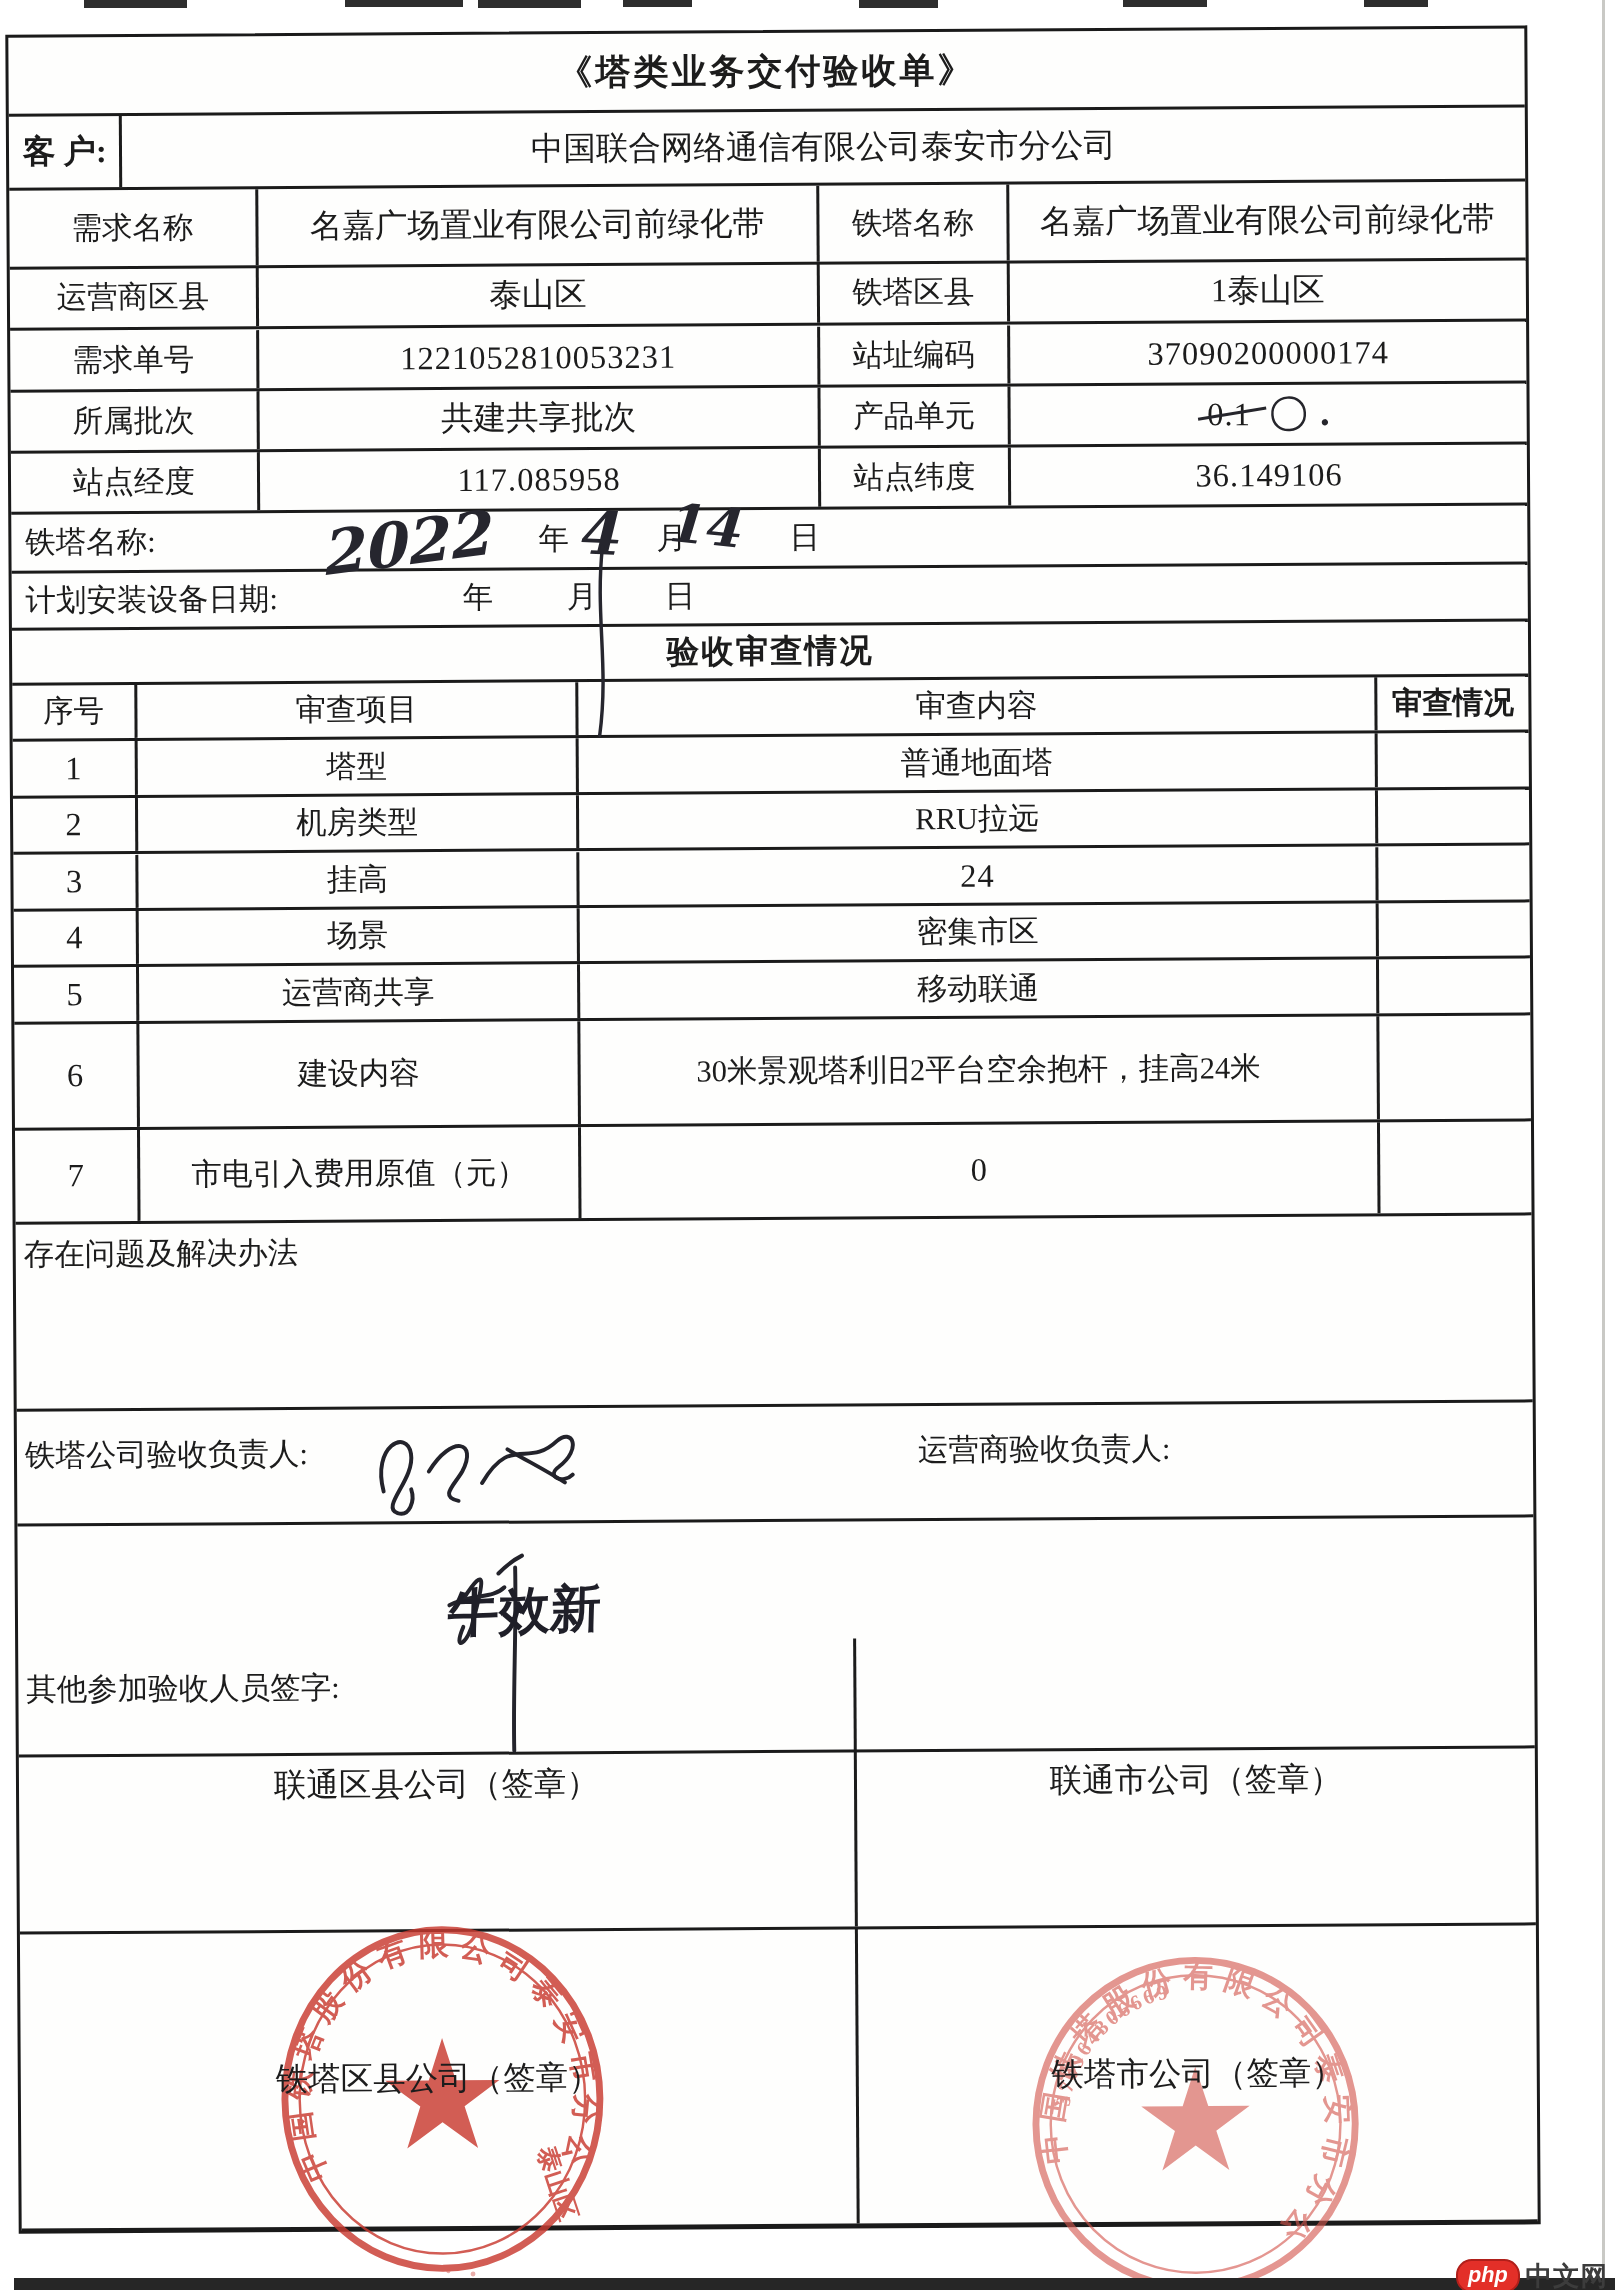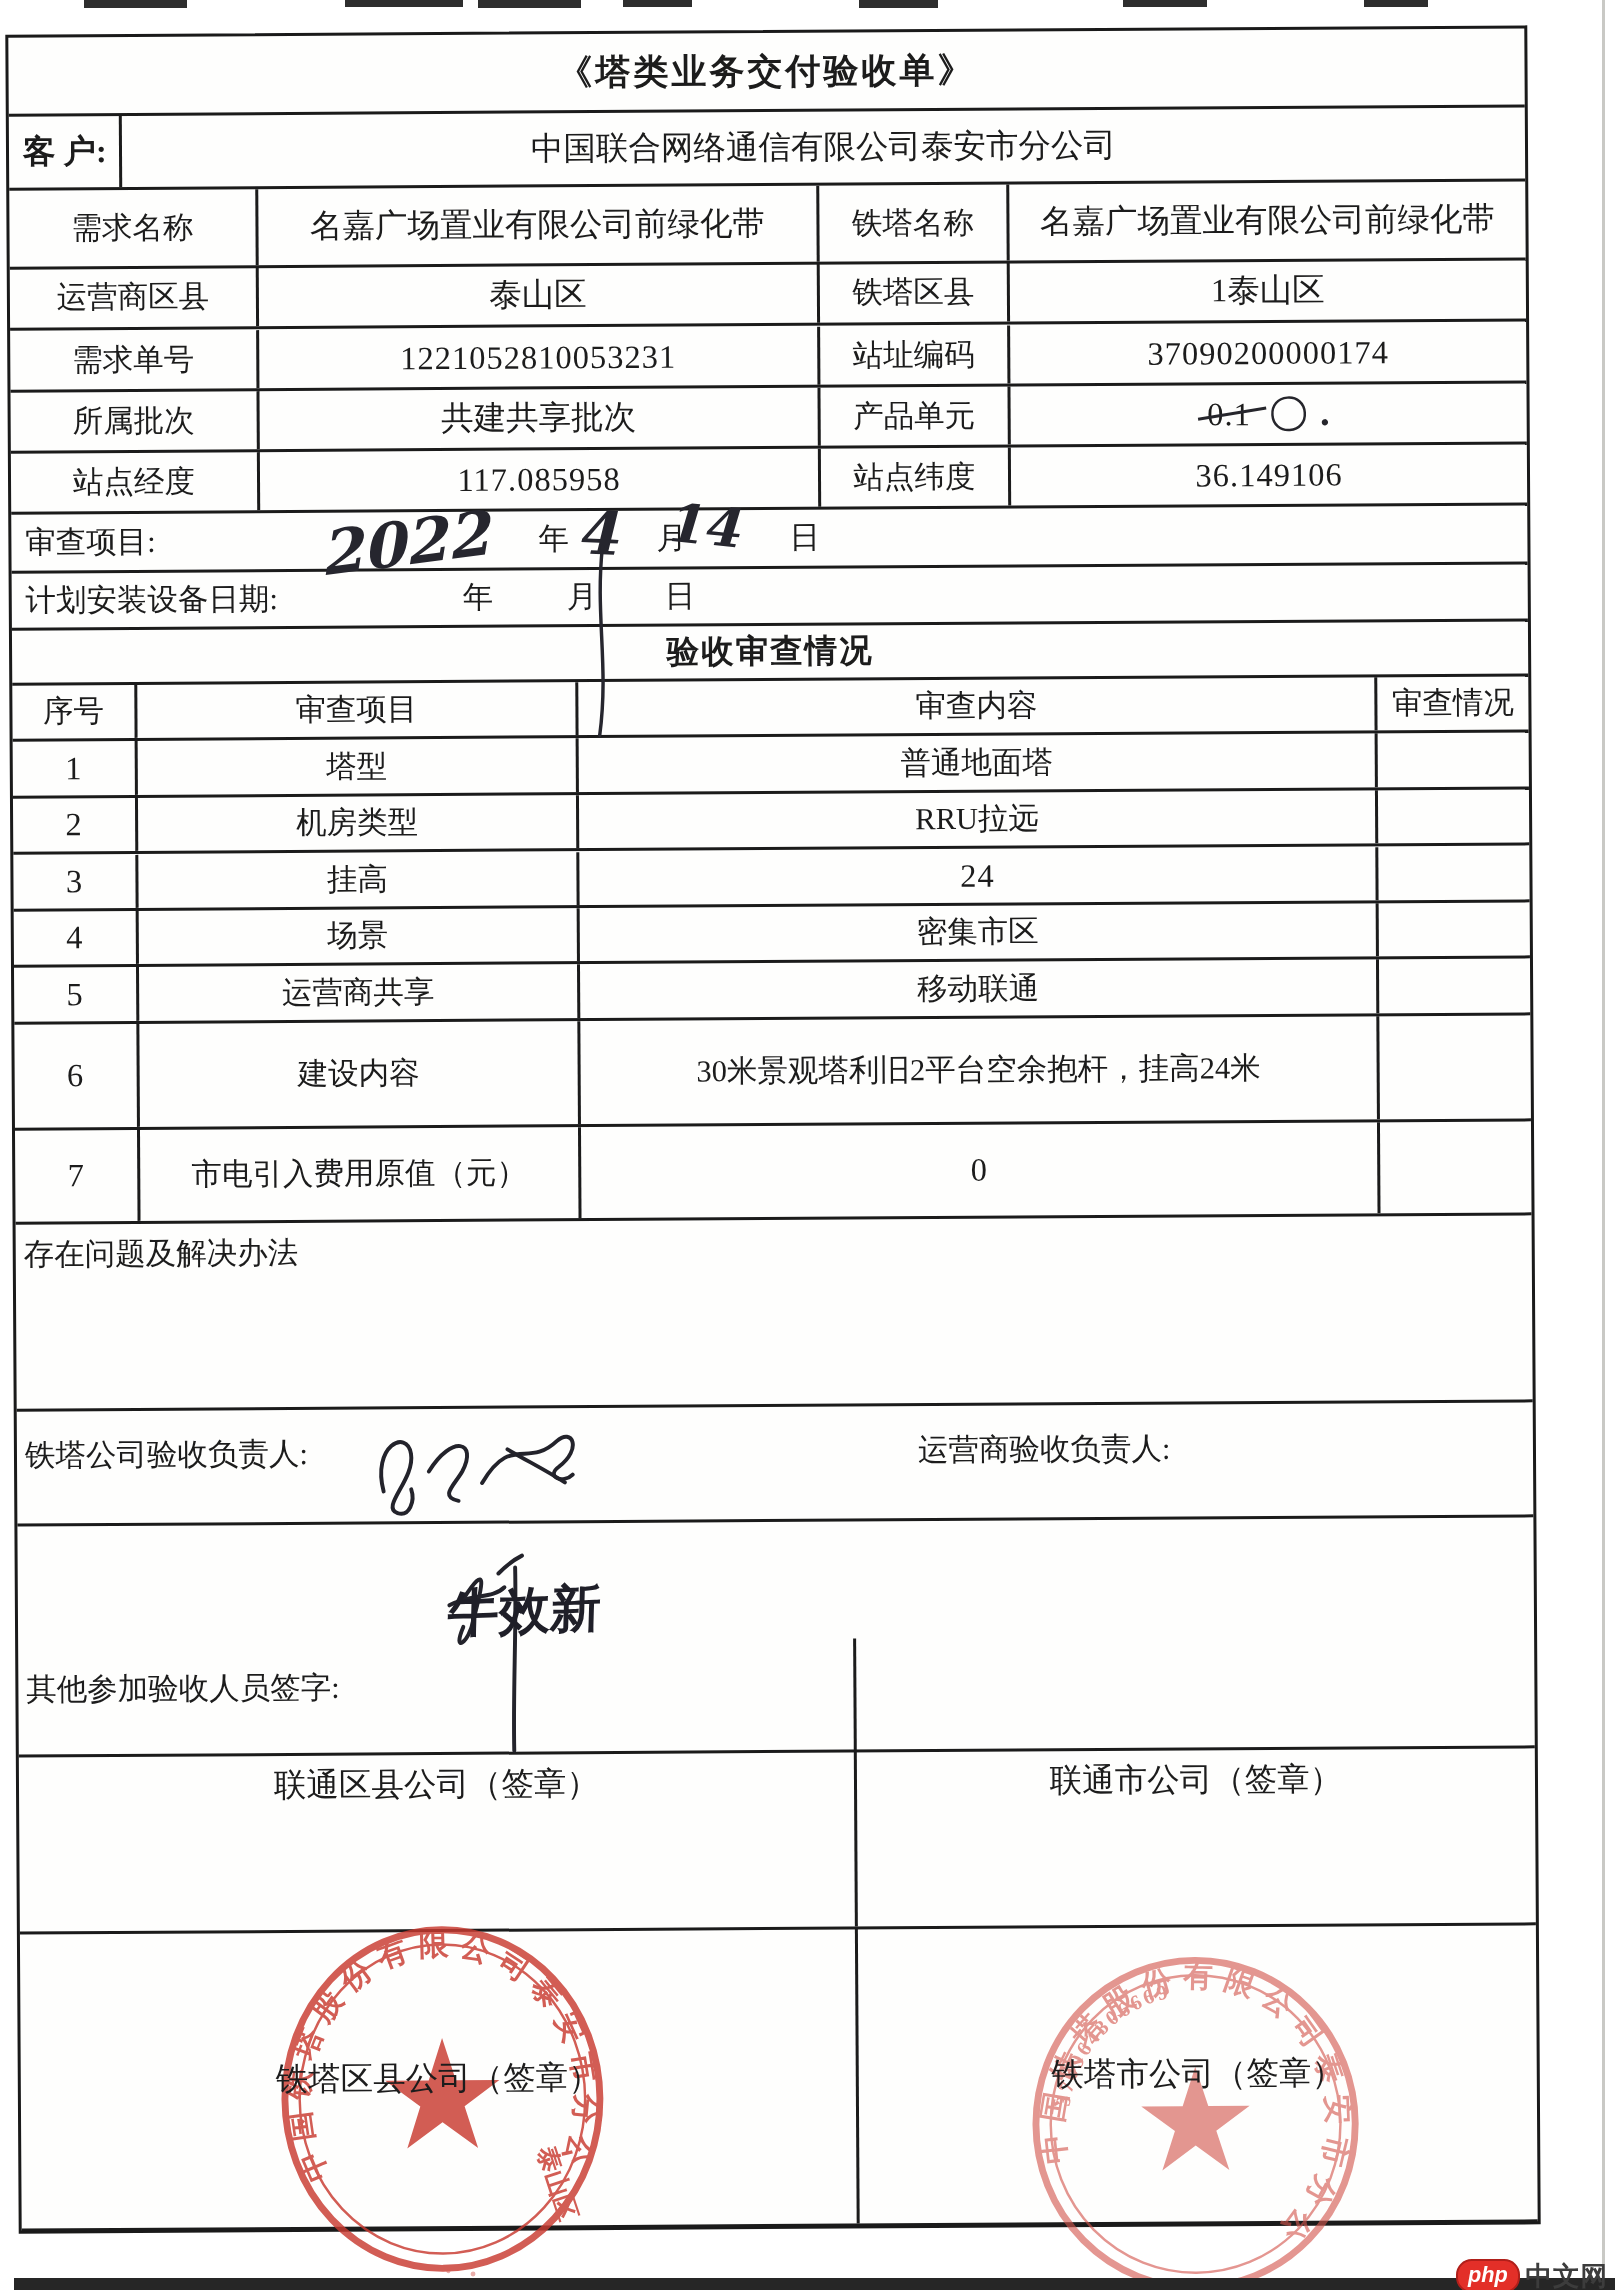--- a/index.html
+++ b/index.html
@@ -90,21 +90,21 @@
   </div>
   <div class="r" style="top:416px;height:61px;">
     <div class="c first t31" style="width:246px;">站点经度</div>
     <div class="c num" style="width:561px;">117.085958</div>
     <div class="c t31" style="width:190px;">站点纬度</div>
     <div class="c num" style="flex:1;">36.149106</div>
   </div>
 
   <div class="r" style="top:477px;height:59px;">
     <div class="datecell">
-      <span class="t31" style="margin-left:13.8px;">审查项目:</span>
+      <span class="t31" style="margin-left:13.8px;">铁塔名称:</span>
       <span class="dmark" style="left:527px;">年</span>
       <span class="dmark" style="left:645px;">月</span>
       <span class="dmark" style="left:778px;">日</span>
     </div>
   </div>
 
   <div class="r" style="top:536px;height:57px;">
     <div class="datecell">
       <span class="t31" style="margin-left:13.8px;">计划安装设备日期:</span>
       <span class="dmark" style="left:451px;">年</span>
@@ -114,21 +114,21 @@
   </div>
 
   <div class="r banner t33" style="top:593px;height:55px;">
     <span>验收审查情况</span>
   </div>
 
   <div class="r" style="top:648px;height:56px;">
     <div class="c first t31" style="width:122px;">序号</div>
     <div class="c t31" style="width:441px;">审查项目</div>
     <div class="c t31" style="width:799px;">审查内容</div>
-    <div class="c t31" style="flex:1;">审查情况</div>
+    <div class="c t31" style="flex:1;font-weight:bold;">审查情况</div>
   </div>
 
   <div class="r" style="top:704px;height:57px;">
     <div class="c first num" style="width:122px;">1</div>
     <div class="c t31" style="width:441px;">塔型</div>
     <div class="c t31" style="width:799px;">普通地面塔</div>
     <div class="c" style="flex:1;"></div>
   </div>
   <div class="r" style="top:761px;height:56px;">
     <div class="c first num" style="width:122px;">2</div>

